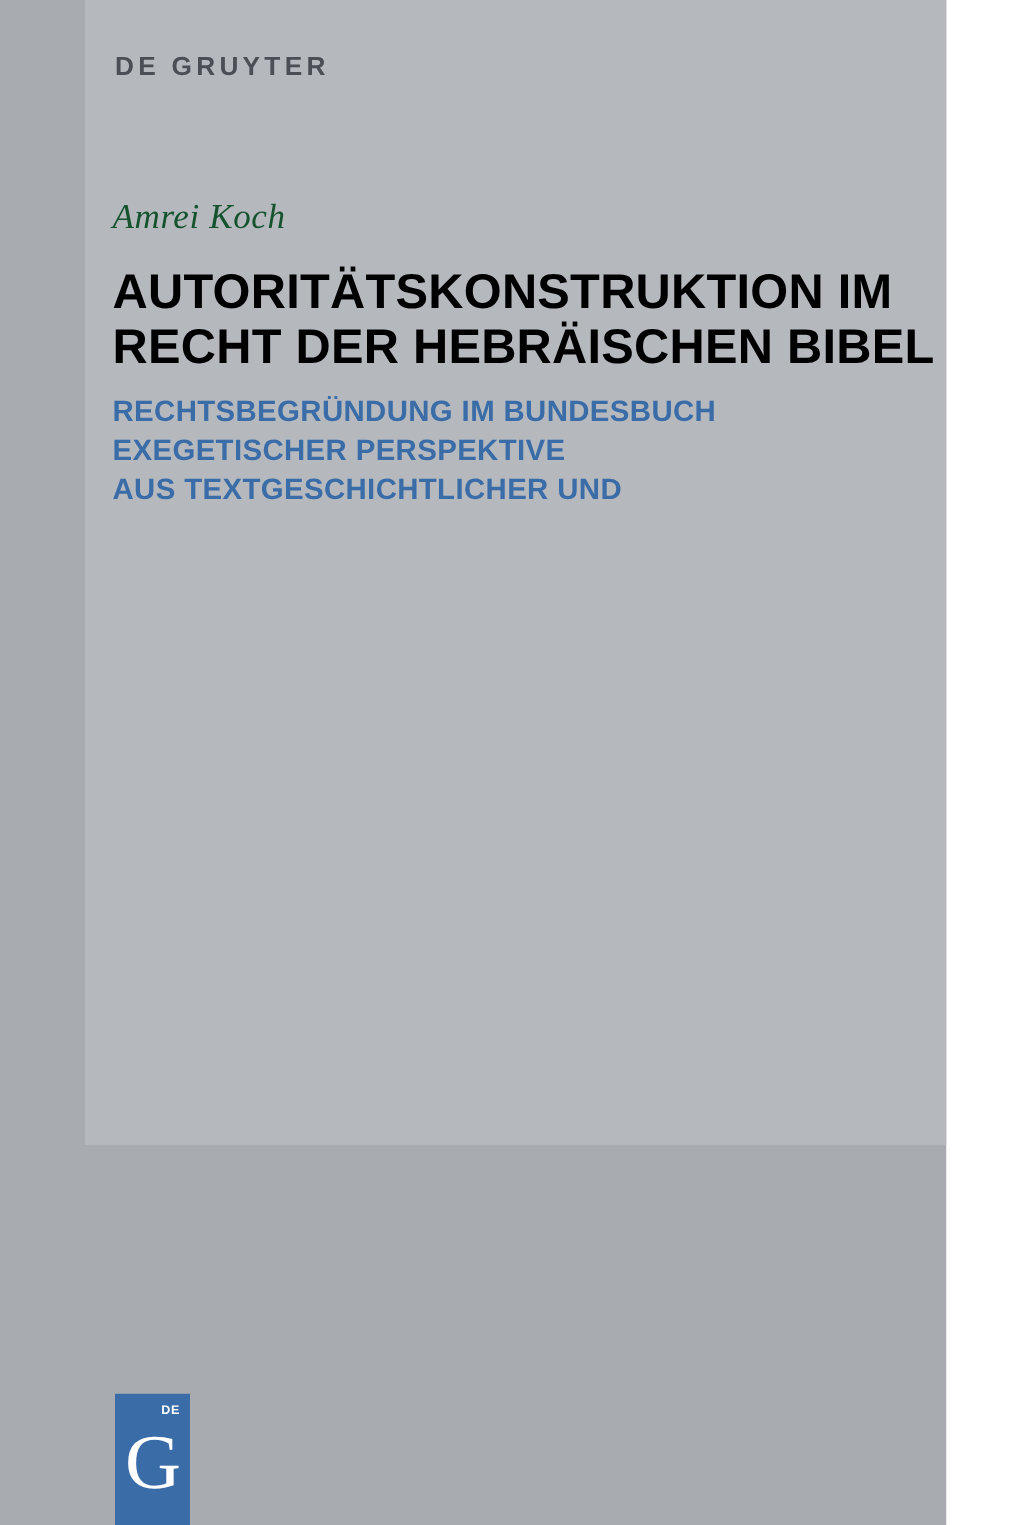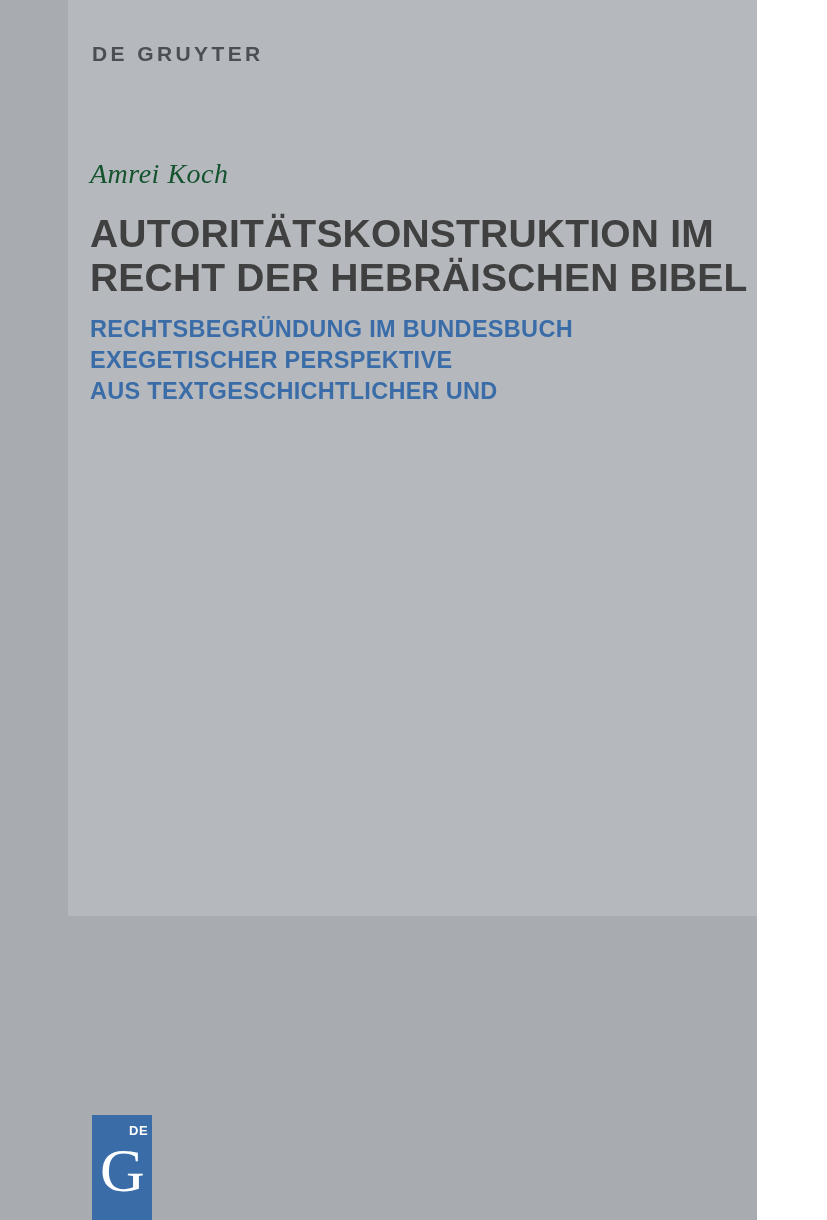--- a/index.html
+++ b/index.html
@@ -57,21 +57,21 @@
     white-space: nowrap;
   }
   .title {
     position: absolute;
     left: 90px;
     top: 212px;
     width: 700px;
     font-size: 39px;
     font-weight: bold;
     line-height: 1.13;
-    color: #404040;
+    color: #000000;
     letter-spacing: 0.2px;
     text-transform: uppercase;
   }
   .subtitle {
     position: absolute;
     left: 90px;
     top: 314px;
     width: 660px;
     font-size: 23.5px;
     font-weight: bold;
@@ -90,21 +90,21 @@
     top: 1115px;
     width: 60px;
     height: 105px;
     background: #3a6ca8;
     color: #ffffff;
   }
   .logo-de {
     position: absolute;
     left: 9px;
     top: 9px;
-    font-size: 13px;
+    font-size: 10px;
     font-weight: bold;
     line-height: 1;
     letter-spacing: 0.5px;
     padding-left: 28px;
   }
   .logo-g {
     position: absolute;
     left: 8px;
     top: 24px;
     font-family: "Liberation Serif", serif;

